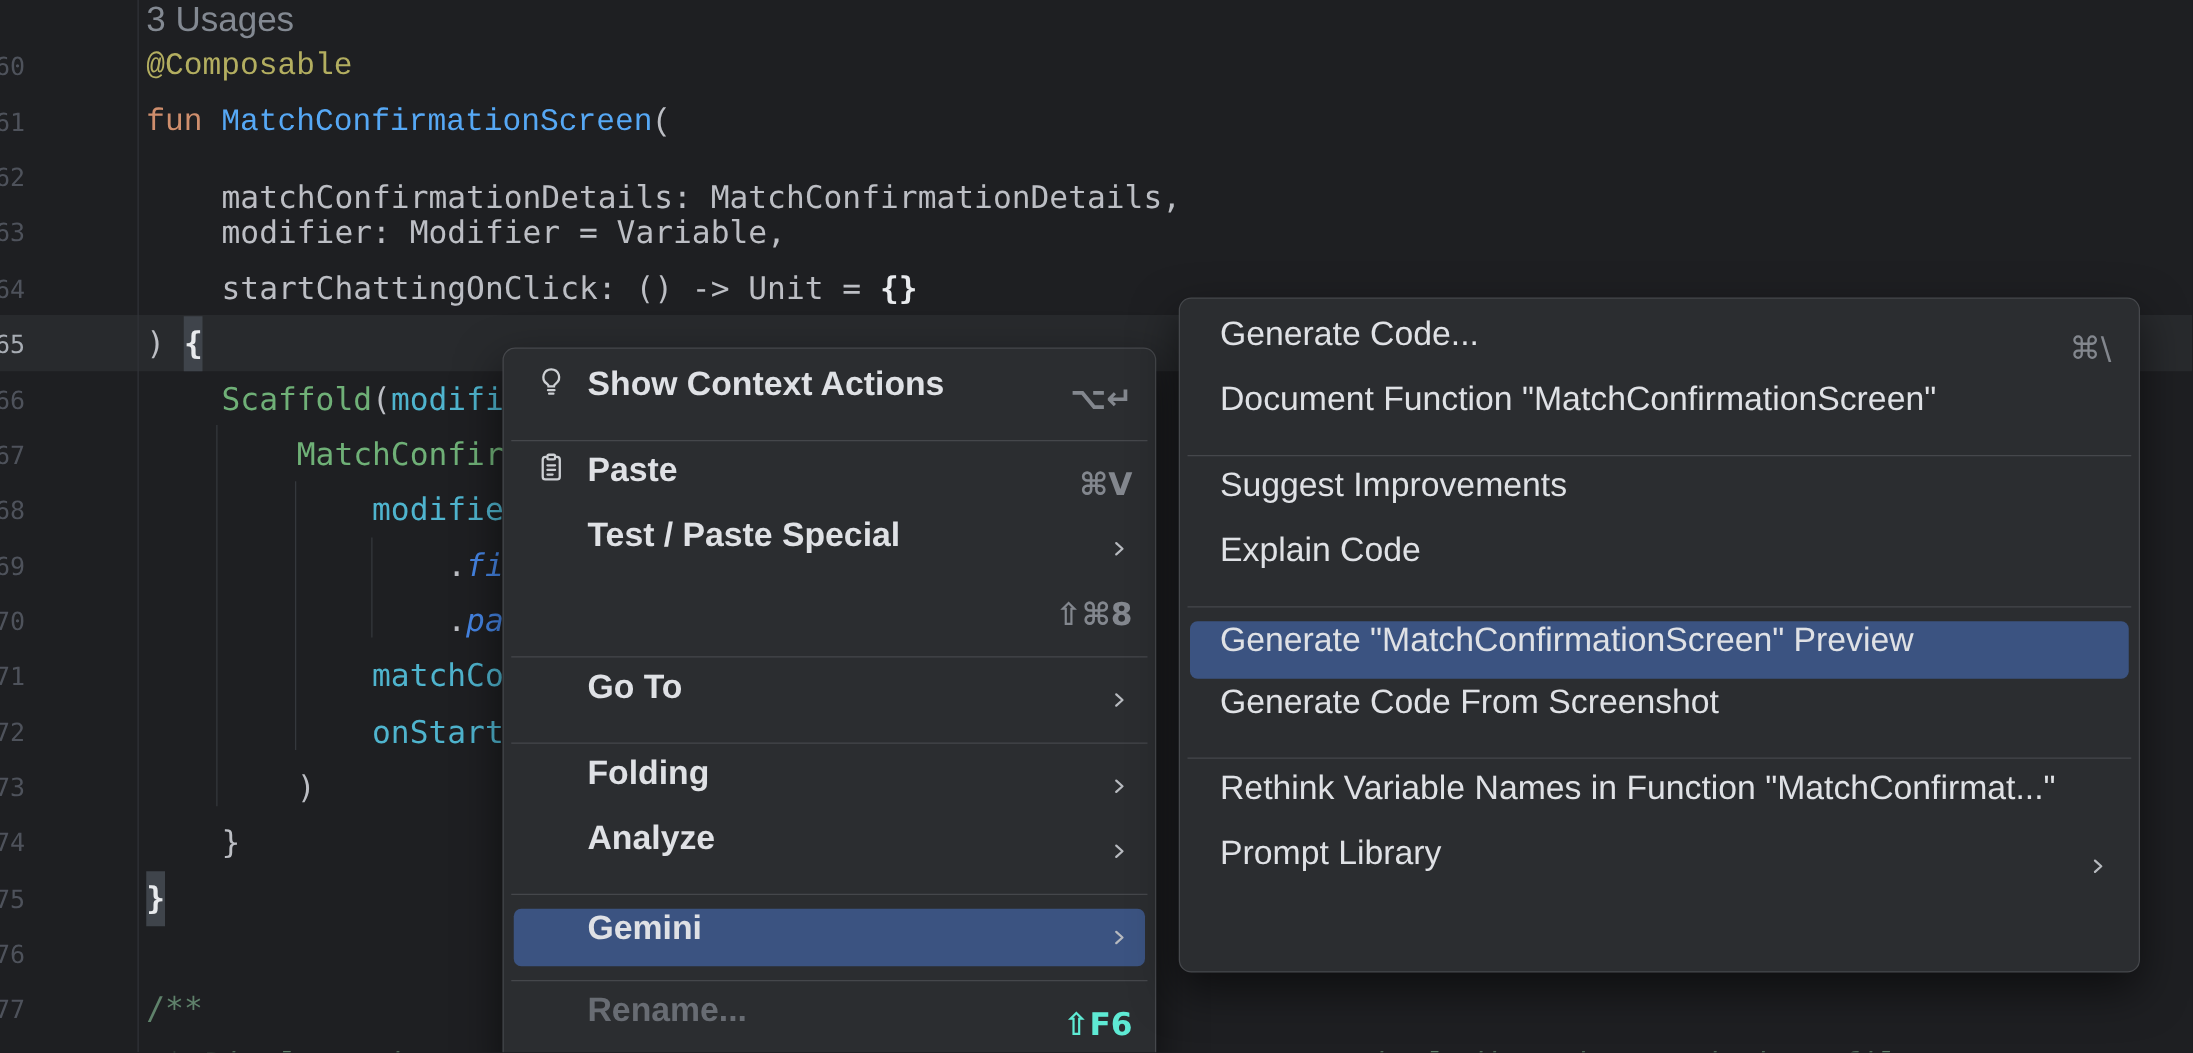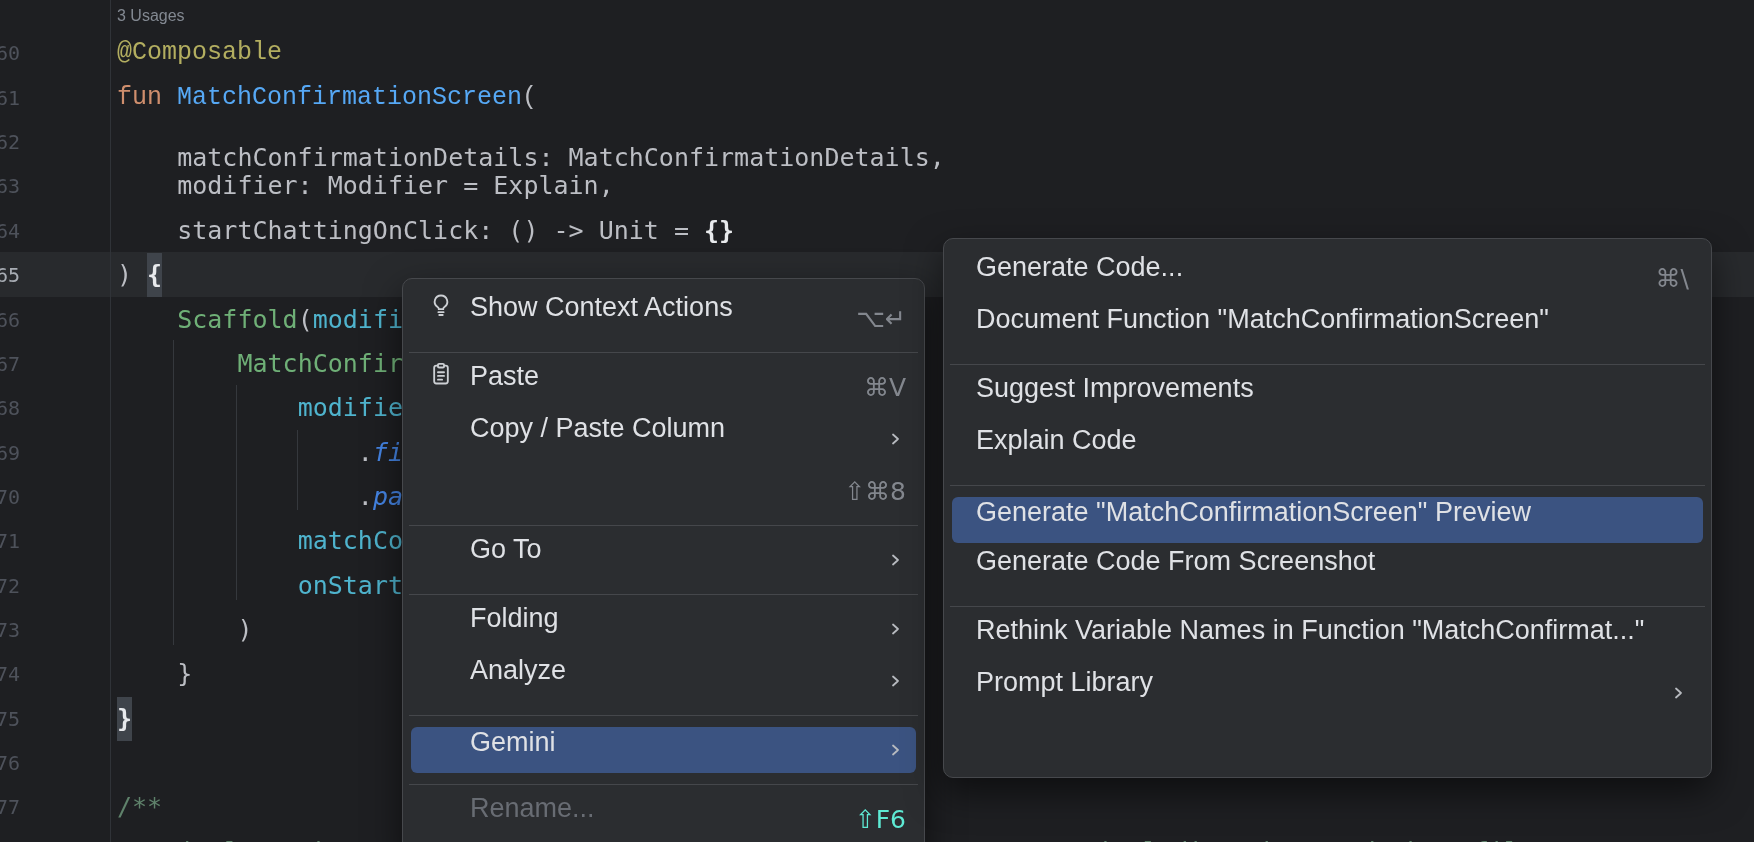--- a/index.html
+++ b/index.html
@@ -6,21 +6,21 @@
   .screen{
     position:relative;width:1754px;height:842px;overflow:hidden;
     background:#1E1F22;
     font-family:"DejaVu Sans Mono","Liberation Mono",monospace;
   }
   
   .current-line-band{position:absolute;left:0;top:252px;width:1754px;height:45px;background:#282A2D;z-index:1;}
   .gutter-border{position:absolute;left:110px;top:0;width:1px;height:842px;background:#303338;z-index:2;}
   .indent-guide{position:absolute;width:1px;background:#35383D;z-index:2;}
   .usages-hint{position:absolute;left:117px;top:0;height:31px;line-height:31px;
-    font-family:"Liberation Sans","DejaVu Sans",sans-serif;font-size:16px;color:#838992;z-index:3;}
+    font-family:"Liberation Sans","DejaVu Sans",sans-serif;font-size:28px;color:#838992;z-index:3;}
   .gutter-num{position:absolute;left:-4px;width:60px;font-size:20px;line-height:44.35px;color:#4E525B;z-index:3;}
   .gutter-num.active{color:#A8ADB4;}
   .code-line{position:absolute;left:117px;white-space:pre;font-size:25px;line-height:44.35px;height:44.35px;z-index:3;}
   .sg-default{color:#BCBEC4}
   .sg-annotation{color:#B3AE60}
   .sg-keyword{color:#CF8E6D}
   .sg-fndecl{color:#56A8F5}
   .sg-call{color:#6FB077}
   .sg-named{color:#4FB4CE}
   .sg-ext{color:#4585E5;font-style:italic}
@@ -35,21 +35,21 @@
     box-shadow:0 14px 36px rgba(0,0,0,.55);z-index:10;box-sizing:border-box;
     font-family:"Liberation Sans","DejaVu Sans",sans-serif;
     display:flex;flex-direction:column;
   }
   #context-menu{left:402px;top:278px;width:523px;height:580px;padding-top:13px;}
   #gemini-submenu{left:943px;top:238px;width:769px;height:540px;padding-top:13px;}
   .menu-row{
     display:flex;height:52px;margin:0 8px;flex:0 0 auto;
     font-size:27px;color:#DFE1E5;border-radius:6px;box-sizing:border-box;
   }
-  #context-menu .menu-row{padding:0 10px 0 17px;}
+  #context-menu .menu-row{padding:0 10px 0 17px;font-weight:bold;}
   #gemini-submenu .menu-row{padding:0 14px 0 24px;}
   .menu-row.selected{background:#3B5381;height:46px;margin-top:3px;margin-bottom:3px;}
   .menu-row.disabled{color:#686C73;}
   .menu-row .mi-icon{width:26px;height:26px;margin-right:16px;flex:0 0 auto;display:flex;align-items:center;justify-content:center;}
   .menu-row .mi-label{white-space:pre;}
   .menu-row .mi-right{margin-left:auto;display:flex;align-items:center;}
   .menu-row .mi-shortcut{font-size:25px;color:#83878E;white-space:pre;font-family:"DejaVu Sans","Liberation Sans",sans-serif;}
   .menu-row.disabled .mi-shortcut{color:#5eead4;}
   .menu-sep{height:1px;background:#45474B;margin:8px 6px;flex:0 0 auto;}
   .mi-chevron{width:18px;height:18px;margin-right:2px;}
@@ -68,21 +68,21 @@
   <div class="usages-hint">3 Usages</div>
 
   <div id="editor-lines">
       <div class="gutter-num" style="top: 31.4px;">60</div>
       <div class="code-line" style="top: 31.4px; font-family: Liberation Mono, monospace;"><span class="sg-annotation">@Composable</span></div>
       <div class="gutter-num" style="top: 75.75px;">61</div>
       <div class="code-line" style="top: 75.75px; font-family: Liberation Mono, monospace;"><span class="sg-keyword">fun </span><span class="sg-fndecl">MatchConfirmationScreen</span><span class="sg-default">(</span></div>
       <div class="gutter-num" style="top: 120.1px;">62</div>
       <div class="code-line" style="top: 136px;"><span class="sg-default">    matchConfirmationDetails: MatchConfirmationDetails,</span></div>
       <div class="gutter-num" style="top: 164.45px;">63</div>
-      <div class="code-line" style="top: 164.45px;"><span class="sg-default">    modifier: Modifier = Explain,</span></div>
+      <div class="code-line" style="top: 164.45px;"><span class="sg-default">    modifier: Modifier = Variable,</span></div>
       <div class="gutter-num" style="top: 208.8px;">64</div>
       <div class="code-line" style="top: 208.8px;"><span class="sg-default">    startChattingOnClick: () -&gt; Unit = </span><span class="sg-brace">{}</span></div>
       <div class="gutter-num active" style="top: 253.15px;">65</div>
       <div class="code-line" style="top: 253.15px;"><span class="sg-default">) </span><span class="sg-brace-active">{</span></div>
       <div class="gutter-num" style="top: 297.5px;">66</div>
       <div class="code-line" style="top: 297.5px;"><span class="sg-default">    </span><span class="sg-call">Scaffold</span><span class="sg-default">(</span><span class="sg-named">modifier</span></div>
       <div class="gutter-num" style="top: 341.85px;">67</div>
       <div class="code-line" style="top: 341.85px;"><span class="sg-default">        </span><span class="sg-call">MatchConfirma</span></div>
       <div class="gutter-num" style="top: 386.2px;">68</div>
       <div class="code-line" style="top: 386.2px;"><span class="sg-default">            </span><span class="sg-named">modifier</span></div>
@@ -131,21 +131,21 @@
             <path d="M9.2 10.4h5.6M9.2 13.8h5.6M9.2 17.2h3.8"></path>
           </svg>
         </span>
         <span class="mi-label">Paste</span>
         <span class="mi-right">
           <span class="mi-shortcut">⌘V</span>
         </span>
       </div>
       <div class="menu-row">
         <span class="mi-icon"></span>
-        <span class="mi-label">Copy / Paste Column</span>
+        <span class="mi-label">Test / Paste Special</span>
         <span class="mi-right">
           <span><svg class="mi-chevron" viewBox="0 0 18 18" fill="none" stroke="#B7BABF" stroke-width="1.8" stroke-linecap="round" stroke-linejoin="round">
               <path d="M7 4.5l5 4.5-5 4.5"></path>
             </svg></span>
         </span>
       </div>
       <div class="menu-row">
         <span class="mi-icon"></span>
         <span class="mi-right">
           <span class="mi-shortcut">⇧⌘8</span>

